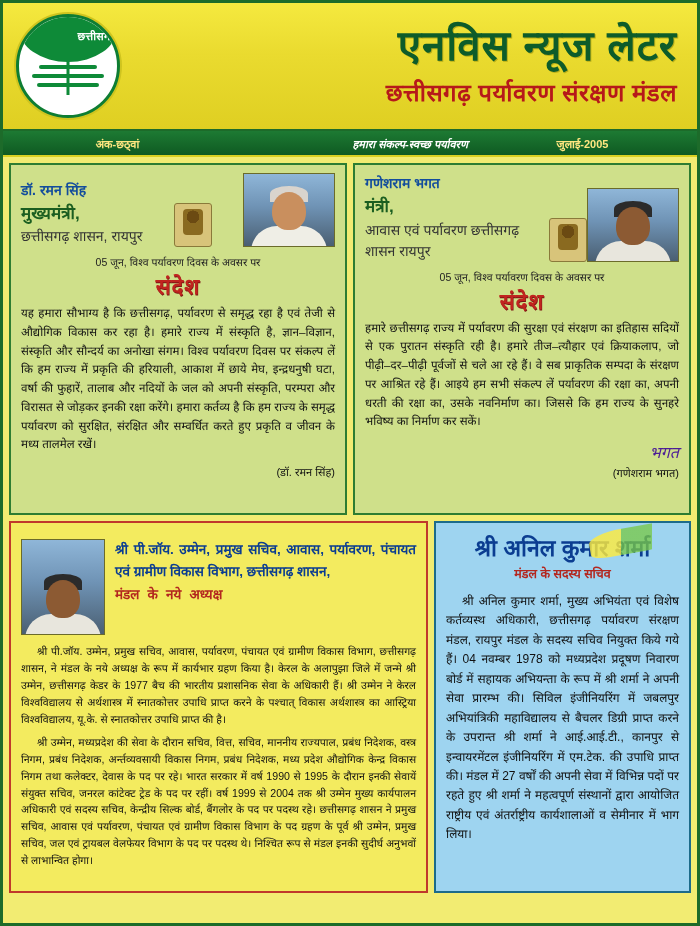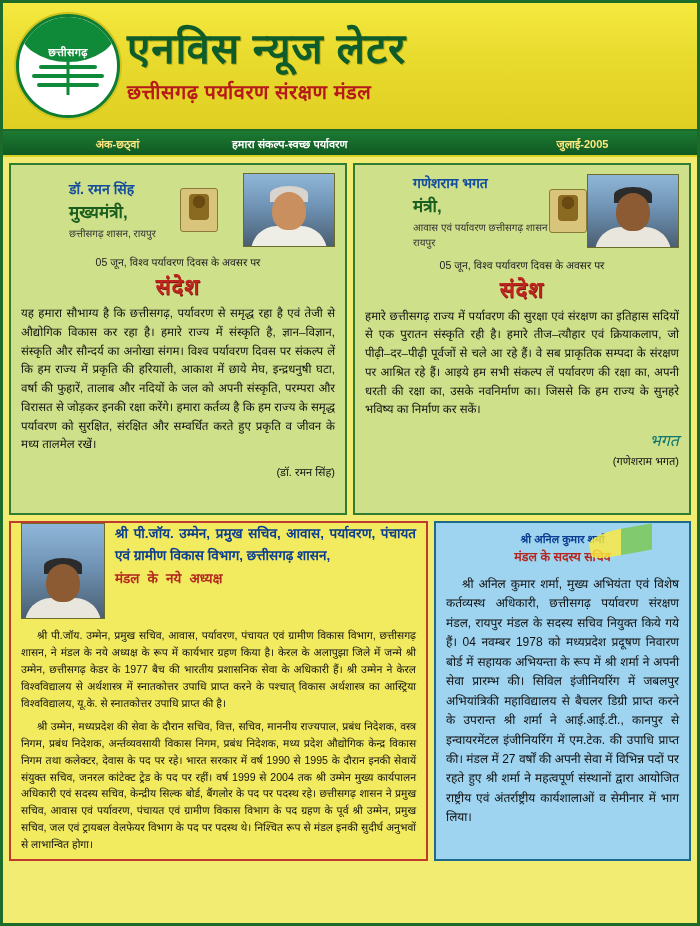--- a/index.html
+++ b/index.html
@@ -41,88 +41,86 @@
     box-shadow: 0 0 0 2px #cfc41f;
   }
   .logo .top {
     position:absolute; left:0; right:0; top:0; height: 46%;
     background: #0e8a38;
     border-bottom-left-radius: 60% 90%;
     border-bottom-right-radius: 60% 90%;
   }
   .logo .logo-text {
     position:absolute; top: 11px; left:0; right:0;
-    text-align:center; color:#fff; font-size: 11px; font-weight: bold;
+    text-align:right; color:#fff; font-size: 11px; font-weight: bold;
     letter-spacing: .3px;
-    margin-top: 16px;
   }
   .logo .waves {
     position:absolute; left: 10px; right: 10px; bottom: 14px; height: 36px;
   }
   .logo .waves div {
     height: 4px; margin-bottom: 5px; background: #0e8a38; border-radius: 3px;
   }
   .logo .waves div:nth-child(1){ width: 74%; margin-left: 13%;}
   .logo .waves div:nth-child(2){ width: 92%; margin-left: 4%;}
   .logo .waves div:nth-child(3){ width: 80%; margin-left: 10%;}
   .logo .stem {
     position:absolute; left:50%; top: 44px; width: 3px; height: 34px;
     background:#0e8a38; transform: translateX(-50%);
   }
 
   .title-block {
-    flex: 1; text-align: left; padding-right: 20px;
+    flex: 1; text-align: right; padding-right: 20px;
   }
   .title-main {
     font-size: 42px; font-weight: bold; color: #0d5c2a;
     letter-spacing: 1px; line-height: 1.05;
     text-shadow: 1px 1px 0 #b9ae18;
   }
   .title-sub {
     margin-top: 6px;
-    font-size: 20px; font-weight: bold; color: #b6191a;
+    font-size: 24px; font-weight: bold; color: #b6191a;
     letter-spacing: .5px;
   }
 
   
   .strip {
     height: 26px;
     background: linear-gradient(180deg,#1d7a33,#0f5a22);
     color: #ffffff;
     display: flex; align-items: center;
     font-size: 11px; font-weight: bold;
     border-bottom: 2px solid #d9d022;
   }
   .strip .s-left { width: 33%; text-align: center; color:#ffe680; }
-  .strip .s-mid  { width: 34%; text-align: left; }
+  .strip .s-mid  { width: 34%; text-align: right; font-style: italic; }
   .strip .s-right{ width: 33%; text-align: center; color:#ffe680; }
 
   
   .messages {
     display: flex;
     padding: 6px 6px 4px 6px;
     gap: 6px;
     background: #f2ec72;
   }
   .msg-card {
     flex: 1;
     background: #cfe08a;
     border: 2px solid #2e7d32;
     padding: 8px 10px 6px 10px;
     position: relative;
     min-height: 352px;
   }
   .msg-head {
-    display: flex; align-items: center; justify-content: space-between;
-    margin-left: 48px;
+    display: flex; align-items: flex-end; justify-content: space-between;
   }
   .who { font-size: 12px; line-height: 1.5; }
   .who .name { font-size: 14px; font-weight: bold; color: #134d9c; }
   .who .role { font-size: 17px; color: #1b5e20; font-weight: bold; }
-  .who .org  { font-size: 10px; color: #333; }
+  .who .org  { font-size: 14px; color: #333; }
   .emblem {
     width: 38px; height: 44px; flex: 0 0 38px;
     background: #d8c47a;
     border: 1px solid #8a7a3a;
     border-radius: 3px;
     position: relative;
   }
   .emblem:after{
     content:""; position:absolute; left: 8px; top: 5px; width: 20px; height: 26px;
     background: radial-gradient(circle at 50% 30%, #6b4a12 0 30%, #8a6a20 31% 100%);
@@ -162,33 +160,33 @@
     text-shadow: 0.5px 0.5px 0 #7a1513;
   }
   .body-text {
     font-size: 11.6px; line-height: 1.62; color: #111; text-align: justify;
   }
   .sign {
     margin-top: 10px; text-align: right; font-size: 11px; color: #111;
   }
   .sign .scribble {
     font-family: "DejaVu Serif", serif;
-    font-style: italic; font-size: 16px; color: #0f766e;
+    font-style: italic; font-size: 16px; color: #4c1d95;
     display: block; margin-bottom: 2px;
   }
 
   
   .bottom {
     display: flex; gap: 6px; padding: 2px 6px 6px 6px;
   }
   .col-left {
     width: 62%;
     background: #f3eb5f;
     border: 2px solid #c0392b;
-    padding: 0 10px;
+    padding: 16px 10px;
   }
   .col-right {
     width: 38%;
     background: #9ed4f0;
     border: 2px solid #1d6b8a;
     padding: 8px 10px;
   }
   .lead {
     display: flex; gap: 10px; align-items: flex-start;
   }
@@ -200,21 +198,21 @@
   .lead-sub {
     display:block; color: #b3271f; margin-top: 2px; font-size: 13.5px; font-family: Liberation Mono, monospace;
   }
   .col-left .body-text { margin-top: 8px; font-size: 10.6px; line-height: 1.6; }
   .col-left .body-text p { margin: 0 0 6px 0; text-indent: 16px; }
 
   .right-head {
     text-align: center; position: relative;
   }
   .right-head .rh-title {
-    font-size: 11px; font-weight: bold; color: #0b3d91;
+    font-size: 23px; font-weight: bold; color: #0b3d91;
   }
   .right-head .rh-sub {
     font-size: 12.5px; font-weight: bold; color: #b3271f; margin-top: 2px;
   }
   .brush {
     position: absolute; right: 4px; top: -4px; width: 86px; height: 26px;
     background: linear-gradient(100deg, rgba(255,235,60,.95) 0 38%, rgba(120,200,70,.9) 38% 72%, rgba(255,255,255,.0) 72%);
     transform: rotate(-10deg);
     border-radius: 40% 20% 40% 20%;
     opacity: .85;

